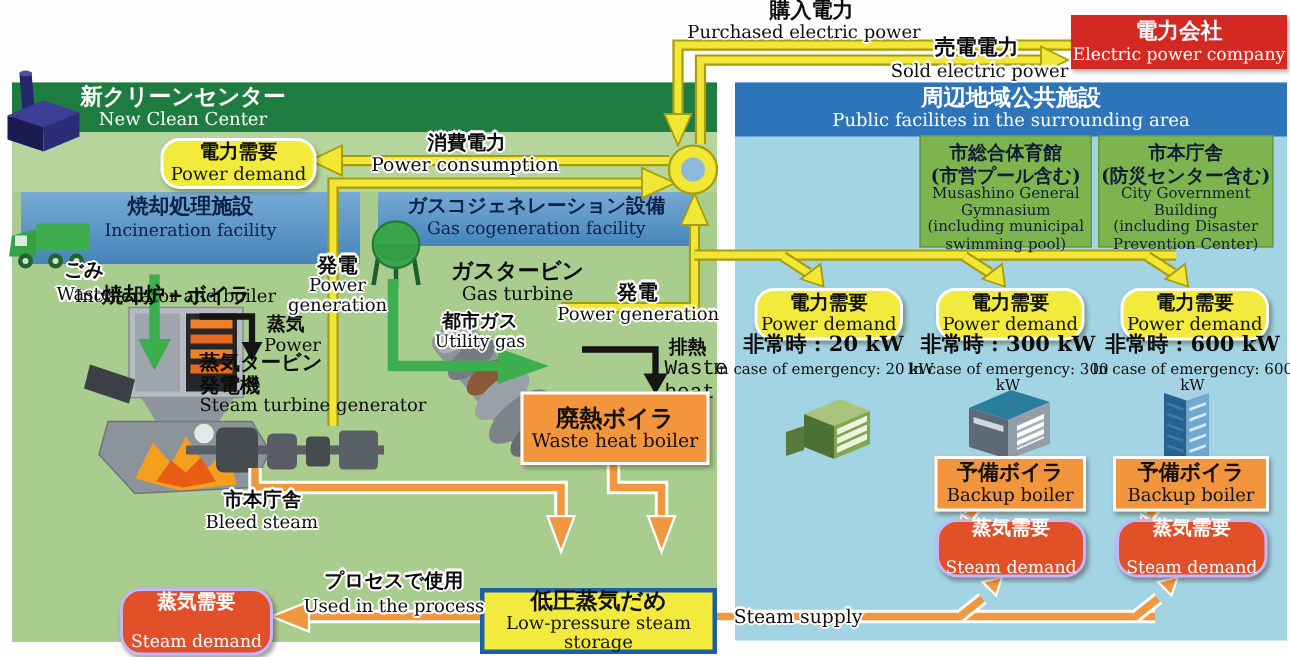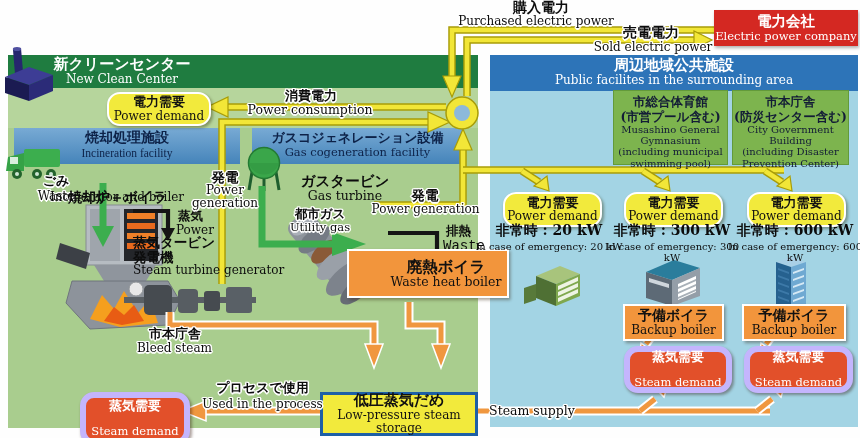--- a/index.html
+++ b/index.html
@@ -16,21 +16,21 @@
   .lbl{position:absolute;z-index:10;text-align:center;line-height:1.12;color:#0c0c0c;}
   .ja{font-weight:bold;}
   .halo{text-shadow:-1px -1px 0 #fff,1px -1px 0 #fff,-1px 1px 0 #fff,1px 1px 0 #fff,
         -1.5px 0 0 #fff,1.5px 0 0 #fff,0 -1.5px 0 #fff,0 1.5px 0 #fff;}
   .prelines{white-space:pre-line;}
   .box{position:absolute;z-index:10;text-align:center;display:flex;flex-direction:column;
        justify-content:center;line-height:1.12;}
   .ybox{background:#f2ea3c;border:2px solid #fff;border-radius:13px;
         box-shadow:1.5px 2px 3px rgba(50,50,10,.4);}
   .ybox .ja{font-size:13px;} .ybox .en{font-size:12px;}
-  .rbox{background:#e2502a;border:6px solid #c4b5fd;border-radius:14px;color:#fff;
+  .rbox{background:#e2502a;border:2px solid #c4b5fd;border-radius:14px;color:#fff;
         box-shadow:1.5px 2px 3px rgba(50,20,10,.4);}
   .rbox .ja{font-size:13px;} .rbox .en{font-size:11.5px;margin-top:12px;}
   .obox{background:#f2953c;border:2.5px solid #fff;box-shadow:1.5px 2px 3px rgba(50,30,10,.4);}
   .obox .ja{font-size:14px;} .obox .en{font-size:12px;}
   .company{background:#d42822;color:#fff;box-shadow:1px 2px 3px rgba(0,0,0,.3);}
   .company .ja{font-size:14.5px;} .company .en{font-size:11.5px;}
   .storage{background:#f2ea3c;border:3px solid #1d5fa6;}
   .storage .ja{font-size:15px;} .storage .en{font-size:12px;}
   .gbox{position:absolute;z-index:10;background:#7db44e;border:1px solid #639a3a;
         text-align:center;color:#131c36;padding-top:3px;box-sizing:border-box;}
@@ -71,21 +71,21 @@
 
   <div class="lbl halo" style="left:461px;top:0px;width:160px;font-size:14px;font-weight:bold;">購入電力</div>
   <div class="lbl halo" style="left:456px;top:15px;width:160px;font-size:12px;">Purchased electric power</div>
   <div class="lbl halo" style="left:573px;top:41px;width:160px;font-size:12px;">Sold electric power</div>
   <div class="lbl halo" style="left:571px;top:25px;width:160px;font-size:14px;font-weight:bold;">売電電力</div>
   <div class="box company" style="left:714px;top:10px;width:144px;height:36px;">
     <div class="ja">電力会社</div>
     <div class="en">Electric power company</div>
   </div>
 
-  <div class="bar" style="left:14px;top:128px;width:226px;height:36px;font-family:Liberation Serif, serif;">
+  <div class="bar" style="left:14px;top:128px;width:226px;height:48px;">
     <div class="ja">焼却処理施設</div>
     <div class="en">Incineration facility</div>
   </div>
   <div class="bar" style="left:252px;top:128px;width:211px;height:36px;">
     <div class="ja" style="font-size:13px;">ガスコジェネレーション設備</div>
     <div class="en">Gas cogeneration facility</div>
   </div>
 
   <div class="box ybox" style="left:107px;top:92px;width:100px;height:30px;">
     <div class="ja">電力需要</div>
@@ -116,21 +116,21 @@
 
   <div class="lbl halo ja" style="left:285px;top:207px;width:70px;font-size:12.5px;">都市ガス</div>
   <div class="lbl halo" style="left:282px;top:221px;width:76px;font-size:11.5px;">Utility gas</div>
 
   <div class="lbl halo ja" style="left:390px;top:188px;width:70px;font-size:13.5px;">発電</div>
   <div class="lbl halo" style="left:368px;top:203px;width:115px;font-size:12px;">Power generation</div>
 
   <div class="lbl ja" style="left:446px;top:224px;width:50px;text-align:left;font-size:12.5px;">排熱</div>
   <div class="lbl" style="left:443px;top:239px;width:70px;text-align:left;font-size:14px;font-family:Liberation Mono, monospace;">Waste heat</div>
 
-  <div class="box obox" style="left:347px;top:249px;width:122px;height:45px;padding-left:36px;">
+  <div class="box obox" style="left:347px;top:261px;width:122px;height:45px;">
     <div class="ja" style="font-size:15.5px;">廃熱ボイラ</div>
     <div class="en" style="font-size:12.5px;">Waste heat boiler</div>
   </div>
 
   <div class="lbl halo ja" style="left:140px;top:327px;width:70px;font-size:13px;">市本庁舎</div>
   <div class="lbl halo" style="left:132px;top:342px;width:85px;font-size:12px;">Bleed steam</div>
 
   <div class="box storage" style="left:320px;top:392px;width:152px;height:38px;">
     <div class="ja">低圧蒸気だめ</div>
     <div class="en">Low-pressure steam storage</div>

